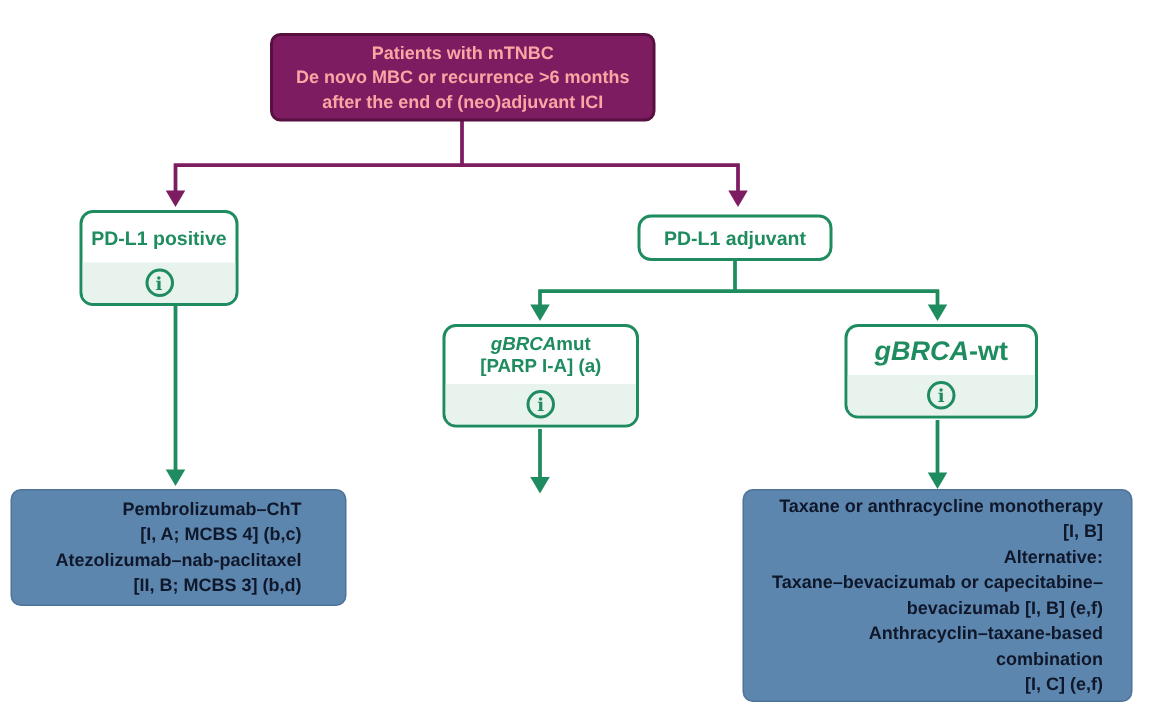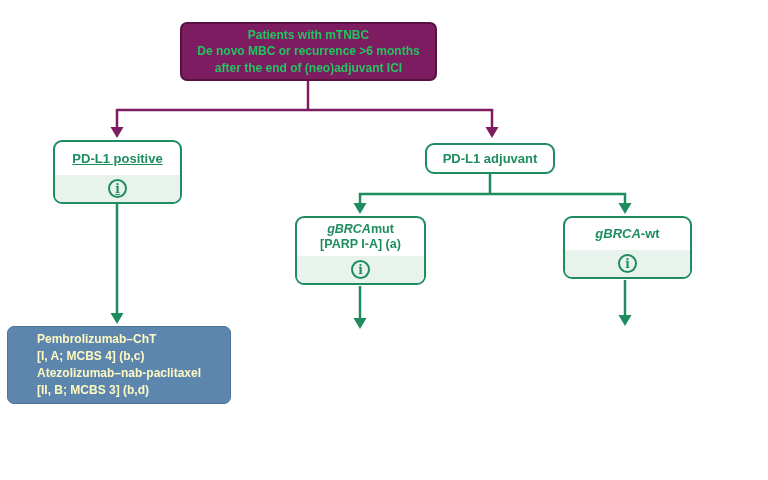--- a/index.html
+++ b/index.html
@@ -16,21 +16,21 @@
   .pline { stroke: var(--purple); stroke-width: 2.5; fill: none; }
   .pfill { fill: var(--purple); }
   .gline { stroke: var(--green); stroke-width: 2.5; fill: none; }
   .gfill { fill: var(--green); }
 
   .multiline { white-space: pre-line; }
 
   .root-node {
     position: absolute; left: 180px; top: 22px; width: 257px; height: 59px;
     background: var(--purple); border: 2px solid var(--purpleDark);
-    border-radius: 7px; color: #22c55e; box-sizing: border-box;
+    border-radius: 7px; color: #fca5a5; box-sizing: border-box;
     display: flex; align-items: center; justify-content: center;
     text-align: center; font-size: 12px; line-height: 16.5px;
   }
 
   .gnode {
     position: absolute; background: #ffffff; border: 2px solid var(--green);
     border-radius: 9px; color: var(--green); box-sizing: border-box;
     display: flex; flex-direction: column; overflow: hidden;
   }
   .gnode-title {
@@ -44,33 +44,33 @@
   }
   .info-icon {
     width: 19px; height: 19px; border: 2px solid var(--green);
     border-radius: 50%; box-sizing: border-box;
     display: flex; align-items: center; justify-content: center;
     font-family: "DejaVu Serif", serif; font-weight: 700; font-size: 12px;
     line-height: 1; color: var(--green); cursor: pointer;
   }
   .gene { font-style: italic; }
 
-  #node-pdl1-pos { left: 53px;  top: 140px; width: 129px; height: 64px; text-decoration: underline; }
+  #node-pdl1-pos { left: 53px;  top: 140px; width: 106px; height: 64px; }
   #node-pdl1-neg { left: 425px; top: 143px; width: 130px; height: 31px; }
   #node-gbrca-mut { left: 295px; top: 216px; width: 131px; height: 69px; }
   #node-gbrca-wt  { left: 563px; top: 216px; width: 129px; height: 63px; }
   #node-gbrca-mut .gnode-title { font-size: 12.5px; line-height: 15.5px; }
-  #node-gbrca-wt  .gnode-title { font-size: 13px; }
+  #node-gbrca-wt  .gnode-title { font-size: 18px; }
 
   .tbox {
     position: absolute; background: var(--blue);
     border: 1px solid var(--blueBorder); border-radius: 7px;
-    color: #fef9c3; box-sizing: border-box;
+    color: #0f172a; box-sizing: border-box;
     display: flex; align-items: center; justify-content: center;
-    text-align: left; font-size: 12px; line-height: 17px;
+    text-align: right; font-size: 12px; line-height: 17px;
   }
   #treat-left  { left: 7px;   top: 326px; width: 224px; height: 78px;  }
   #treat-mid   { left: 248px; top: 330px; width: 224px; height: 40px;  }
   #treat-right { left: 495px; top: 326px; width: 260px; height: 142px; }
 </style>
 </head>
 <body>
 
 <div class="canvas">
 
@@ -127,14 +127,24 @@
   </div>
 
   <div class="tbox" id="treat-left">
     <div class="multiline">Pembrolizumab–ChT
 [I, A; MCBS 4] (b,c)
 Atezolizumab–nab-paclitaxel
 [II, B; MCBS 3] (b,d)</div>
   </div>
 
 
+  <div class="tbox" id="treat-right">
+    <div class="multiline">Taxane or anthracycline monotherapy
+[I, B]
+Alternative:
+Taxane–bevacizumab or capecitabine–
+bevacizumab [I, B] (e,f)
+Anthracyclin–taxane-based
+combination
+[I, C] (e,f)</div>
+  </div>
 
 </div>
 
 </body></html>

